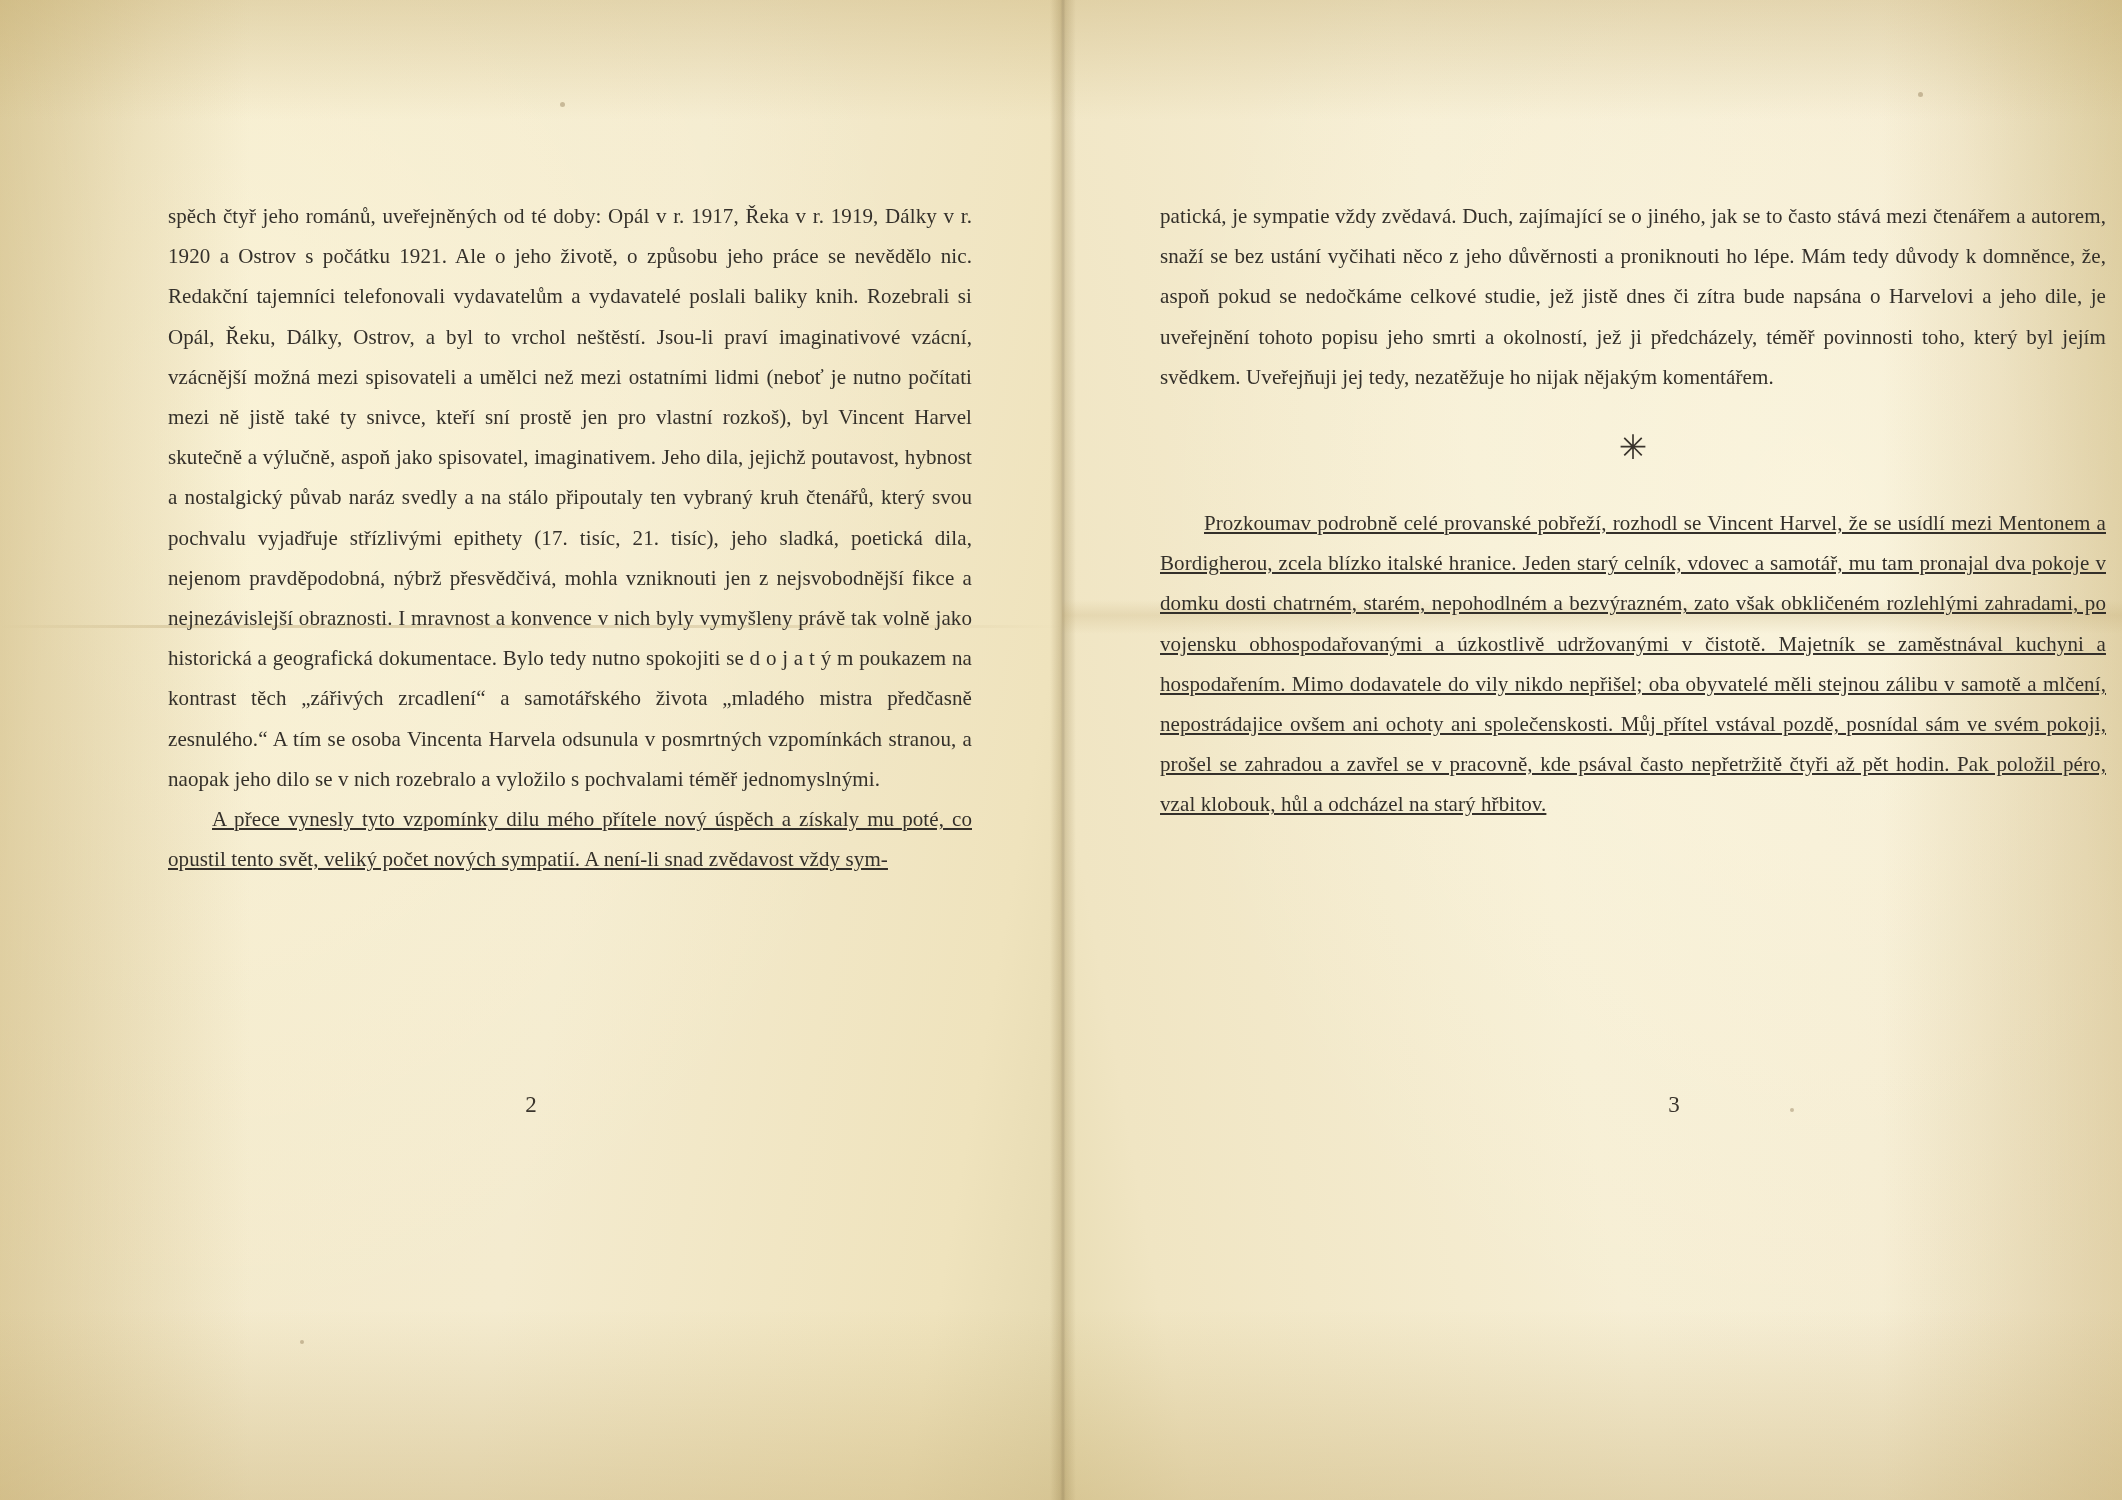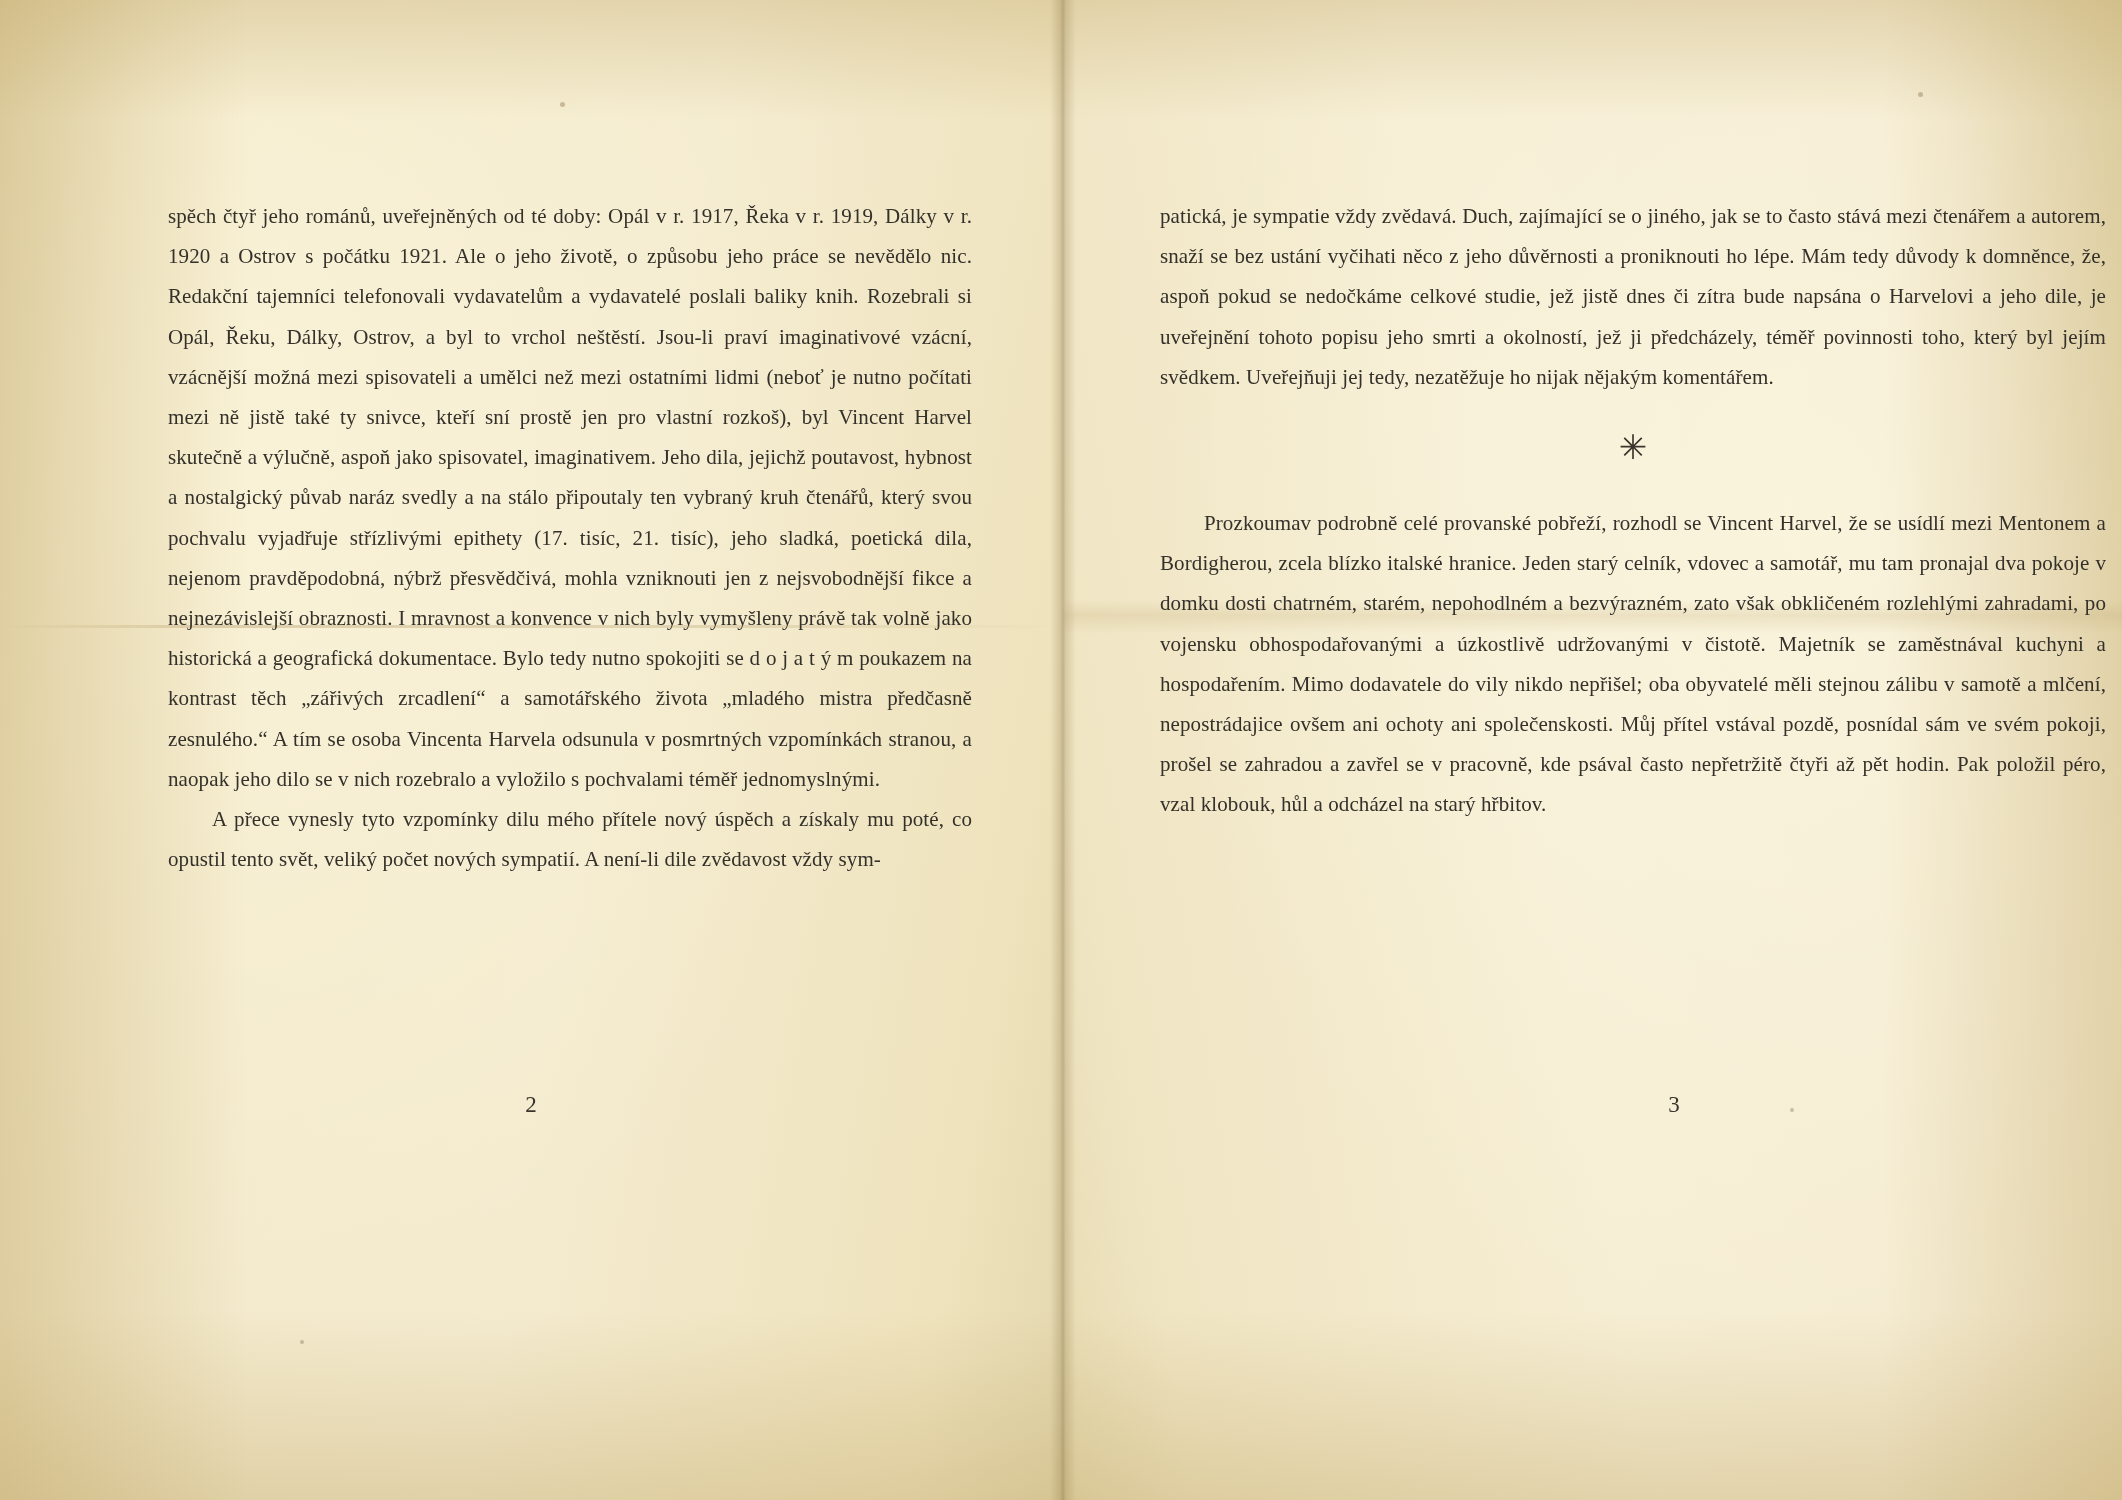--- a/index.html
+++ b/index.html
@@ -100,21 +100,21 @@
   p.body {
     margin: 0;
     color: #34302a;
     font-size: 21px;
     line-height: 40.2px;
     text-align: justify;
     text-justify: inter-word;
     letter-spacing: 0.1px;
     -webkit-font-smoothing: antialiased;
   }
-  p.body.indent { text-indent: 44px; }
+  p.body.indent { text-indent: 44px; text-decoration: underline; }
   p.body.hang { text-indent: 0; }
 
   .sep-star {
     text-align: center;
     color: #3a342c;
     font-size: 34px;
     line-height: 34px;
     margin: 34px 0 38px 0;
     letter-spacing: 0;
   }
@@ -145,21 +145,21 @@
   <div class="crease"></div>
   <div class="crease2"></div>
   <div class="speck" style="left:560px; top:102px; width:5px; height:5px;"></div>
   <div class="speck" style="left:1918px; top:92px; width:5px; height:5px;"></div>
   <div class="speck" style="left:1790px; top:1108px; width:4px; height:4px;"></div>
   <div class="speck" style="left:300px; top:1340px; width:4px; height:4px;"></div>
 
   <div class="page page-left">
     <div class="col">
       <p class="body hang">spěch čtyř jeho románů, uveřejněných od té doby: Opál v r. 1917, Řeka v r. 1919, Dálky v r. 1920 a Ostrov s počátku 1921. Ale o jeho životě, o způsobu jeho práce se nevědělo nic. Redakční tajemníci telefonovali vydavatelům a vydavatelé poslali baliky knih. Rozebrali si Opál, Řeku, Dálky, Ostrov, a byl to vrchol neštěstí. Jsou-li praví imaginativové vzácní, vzácnější možná mezi spisovateli a umělci než mezi ostatními lidmi (neboť je nutno počítati mezi ně jistě také ty snivce, kteří sní prostě jen pro vlastní rozkoš), byl Vincent Harvel skutečně a výlučně, aspoň jako spisovatel, imaginativem. Jeho dila, jejichž poutavost, hybnost a nostalgický půvab naráz svedly a na stálo připoutaly ten vybraný kruh čtenářů, který svou pochvalu vyjadřuje střízlivými epithety (17. tisíc, 21. tisíc), jeho sladká, poetická dila, nejenom pravděpodobná, nýbrž přesvědčivá, mohla vzniknouti jen z nejsvobodnější fikce a nejnezávislejší obraznosti. I mravnost a konvence v nich byly vymyšleny právě tak volně jako historická a geografická dokumentace. Bylo tedy nutno spokojiti se d o j a t ý m poukazem na kontrast těch „zářivých zrcadlení“ a samotářského života „mladého mistra předčasně zesnulého.“ A tím se osoba Vincenta Harvela odsunula v posmrtných vzpomínkách stranou, a naopak jeho dilo se v nich rozebralo a vyložilo s pochvalami téměř jednomyslnými.</p>
-      <p class="body indent">A přece vynesly tyto vzpomínky dilu mého přítele nový úspěch a získaly mu poté, co opustil tento svět, veliký počet nových sympatií. A není-li dile zvědavost vždy sym-</p>
+      <p class="body indent">A přece vynesly tyto vzpomínky dilu mého přítele nový úspěch a získaly mu poté, co opustil tento svět, veliký počet nových sympatií. A není-li snad zvědavost vždy sym-</p>
     </div>
     <div class="folio folio-left">2</div>
   </div>
 
   <div class="page page-right">
     <div class="col">
       <p class="body hang">patická, je sympatie vždy zvědavá. Duch, zajímající se o jiného, jak se to často stává mezi čtenářem a autorem, snaží se bez ustání vyčihati něco z jeho důvěrnosti a proniknouti ho lépe. Mám tedy důvody k domněnce, že, aspoň pokud se nedočkáme celkové studie, jež jistě dnes či zítra bude napsána o Harvelovi a jeho dile, je uveřejnění tohoto popisu jeho smrti a okolností, jež ji předcházely, téměř povinnosti toho, který byl jejím svědkem. Uveřejňuji jej tedy, nezatěžuje ho nijak nějakým komentářem.</p>
       <div class="sep-star">✳</div>
       <p class="body indent">Prozkoumav podrobně celé provanské pobřeží, rozhodl se Vincent Harvel, že se usídlí mezi Mentonem a Bordigherou, zcela blízko italské hranice. Jeden starý celník, vdovec a samotář, mu tam pronajal dva pokoje v domku dosti chatrném, starém, nepohodlném a bezvýrazném, zato však obkličeném rozlehlými zahradami, po vojensku obhospodařovanými a úzkostlivě udržovanými v čistotě. Majetník se zaměstnával kuchyni a hospodařením. Mimo dodavatele do vily nikdo nepřišel; oba obyvatelé měli stejnou zálibu v samotě a mlčení, nepostrádajice ovšem ani ochoty ani společenskosti. Můj přítel vstával pozdě, posnídal sám ve svém pokoji, prošel se zahradou a zavřel se v pracovně, kde psával často nepřetržitě čtyři až pět hodin. Pak položil péro, vzal klobouk, hůl a odcházel na starý hřbitov.</p>
     </div>

